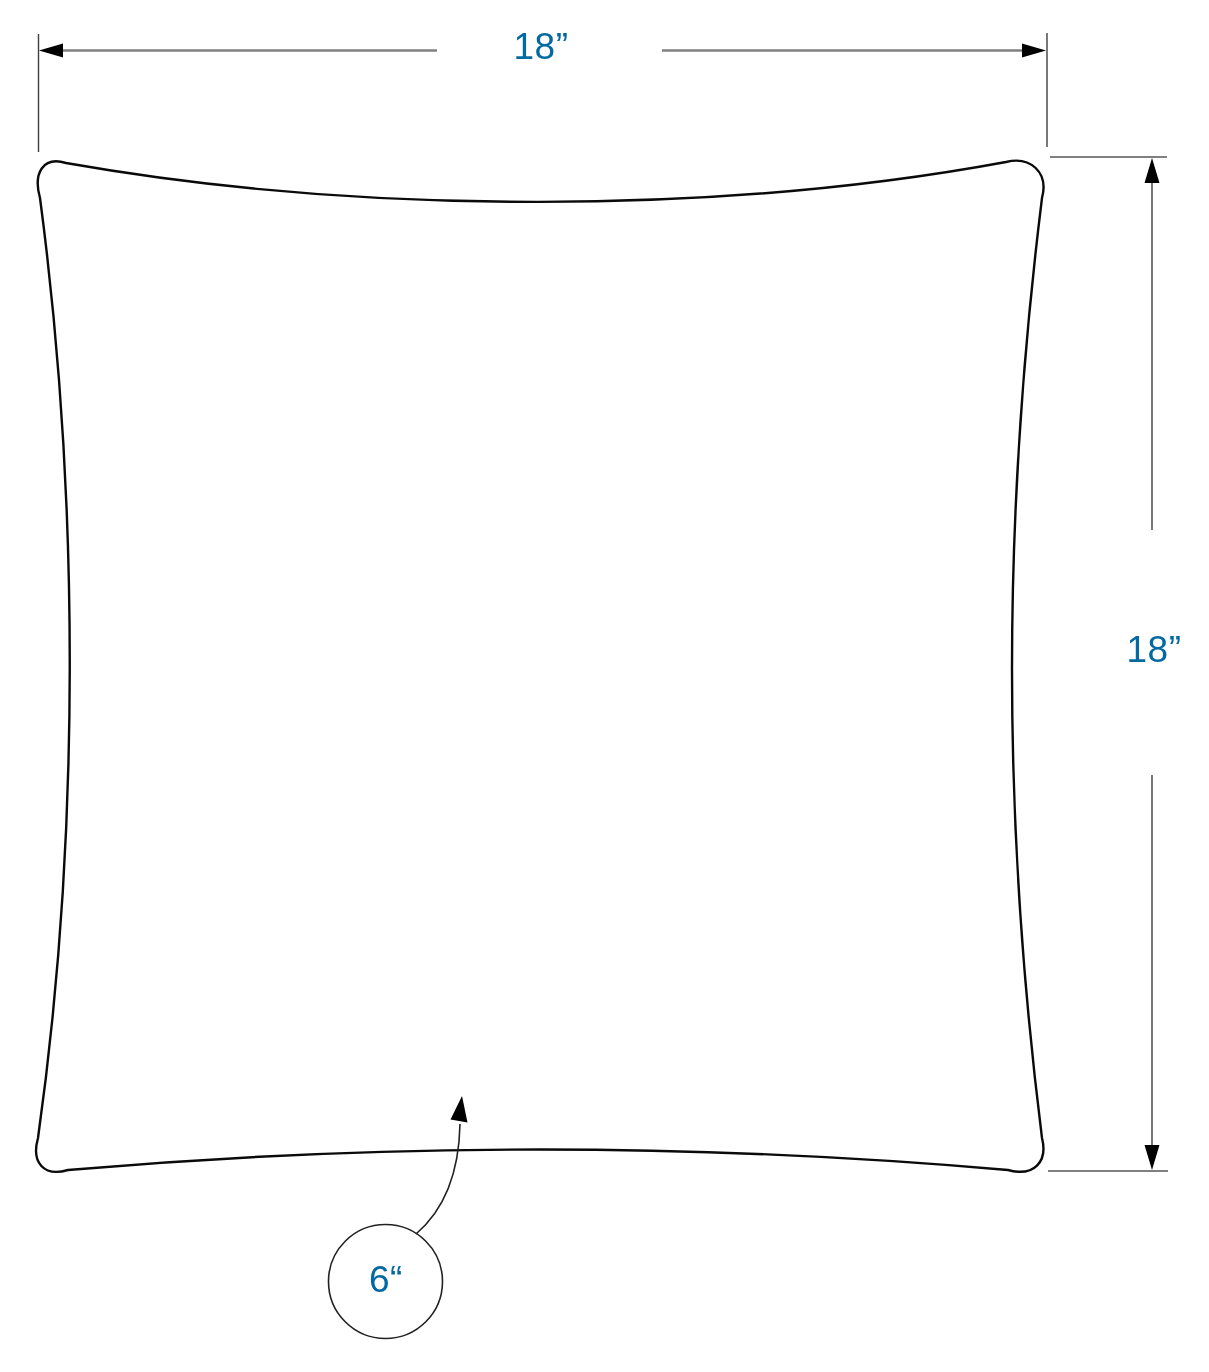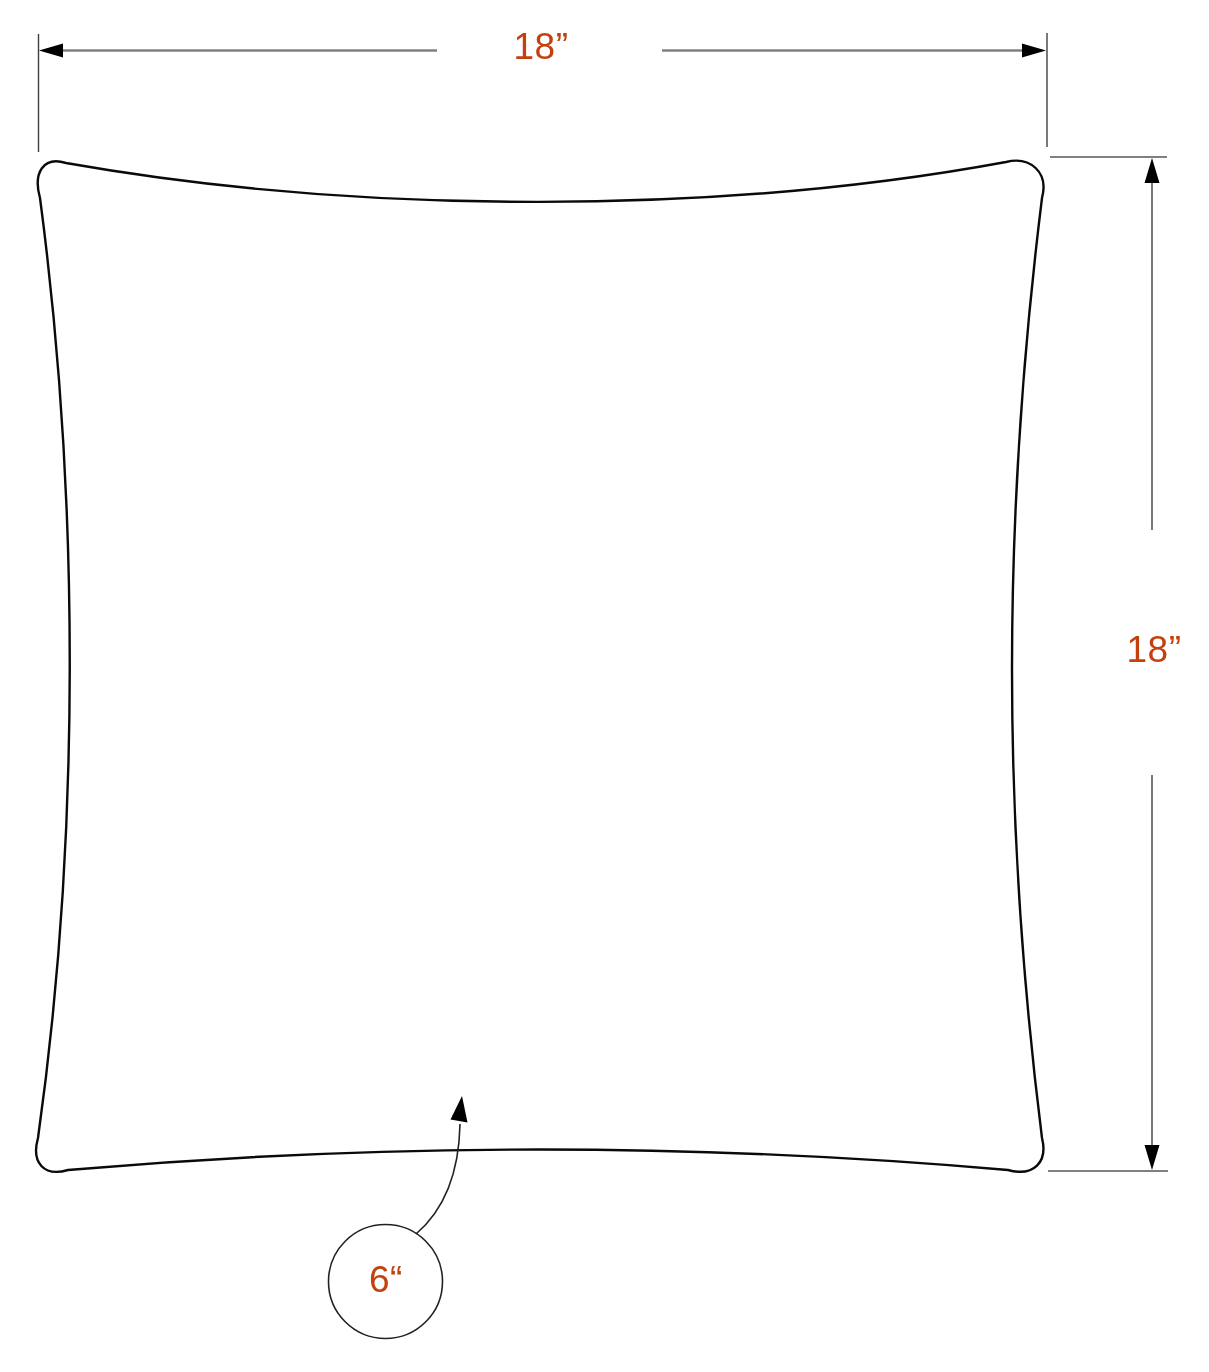--- a/index.html
+++ b/index.html
@@ -21,21 +21,21 @@
     top: 0;
     width: 1209px;
     height: 1372px;
   }
   .dim-label {
     position: absolute;
     width: 140px;
     text-align: center;
     font-size: 37px;
     line-height: 46px;
-    color: #c2410c;
+    color: #0369a1;
     letter-spacing: 0.5px;
     user-select: none;
   }
   .dim-label.width-label  { left: 471px;  top: 24px;  }
   .dim-label.height-label { left: 1084px; top: 627px; }
   .dim-label.callout-label{ left: 316px;  top: 1257px;}
 </style>
 </head>
 <body>
 

